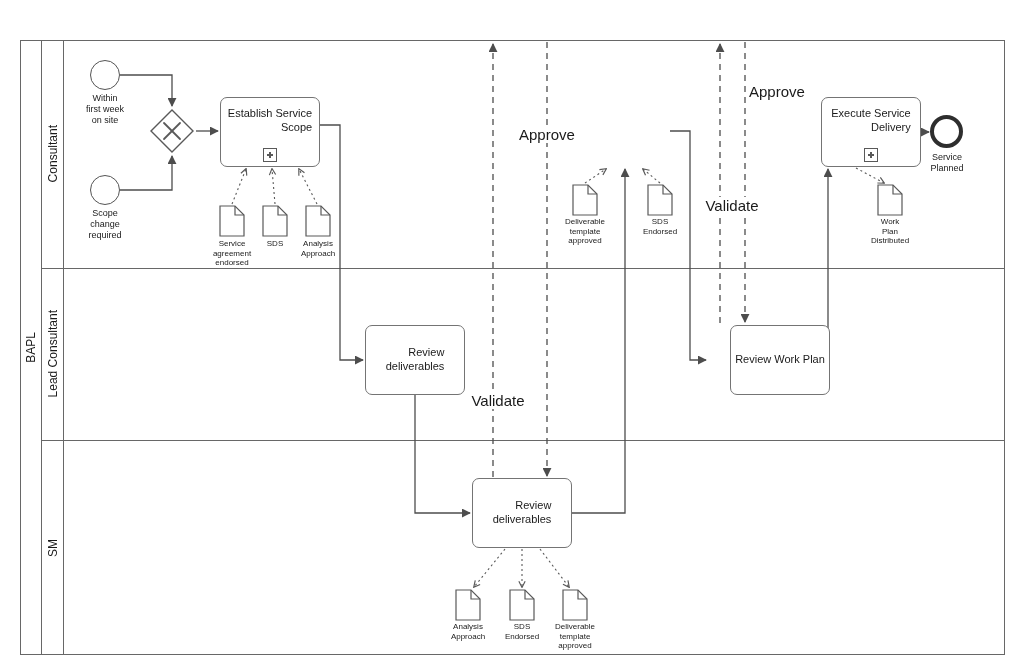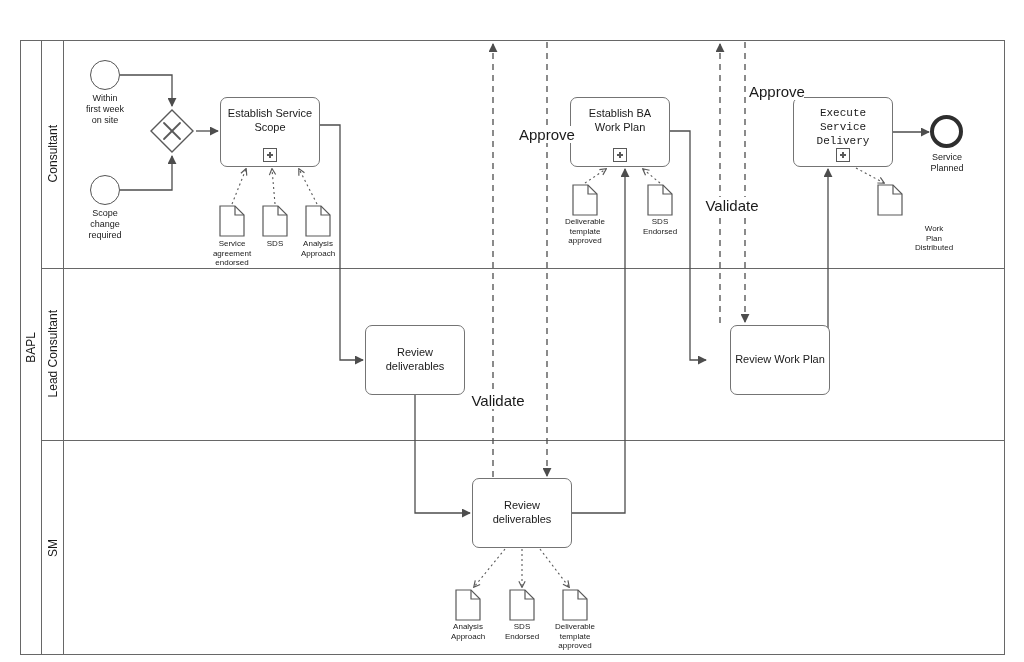--- a/index.html
+++ b/index.html
@@ -24,21 +24,21 @@
   .connectors{position:absolute;left:0;top:0;z-index:1;pointer-events:none;}
   .seq polyline{fill:none;stroke:#4d4d4d;stroke-width:1.3;}
   .msg polyline{fill:none;stroke:#4d4d4d;stroke-width:1.3;stroke-dasharray:6 5;}
   .assoc polyline{fill:none;stroke:#595959;stroke-width:1.1;stroke-dasharray:2 3;}
 
   
   .task{position:absolute;width:100px;height:70px;background:#fff;border:1px solid #747474;
     border-radius:7px;box-sizing:border-box;display:flex;align-items:center;justify-content:center;
     text-align:center;font-size:11px;z-index:2;}
   .task.has-sub{align-items:flex-start;padding-top:9px;}
-  .task-label{white-space:pre-line;line-height:1.25;}
+  .task-label{white-space:pre-line;line-height:1.25;text-align:right;}
   .sub-marker{position:absolute;left:50%;bottom:4px;transform:translateX(-50%);
     width:14px;height:14px;border:1px solid #595959;box-sizing:border-box;background:#fff;}
   .sub-marker::before{content:"";position:absolute;left:3px;right:3px;top:50%;height:1.4px;margin-top:-0.7px;background:#595959;}
   .sub-marker::after{content:"";position:absolute;top:3px;bottom:3px;left:50%;width:1.4px;margin-left:-0.7px;background:#595959;}
 
   .event-start{position:absolute;width:30px;height:30px;border:1.6px solid #545454;
     border-radius:50%;background:#fff;box-sizing:border-box;z-index:2;}
   .event-end{position:absolute;width:33px;height:33px;border:4px solid #2e2e2e;
     border-radius:50%;background:#fff;box-sizing:border-box;z-index:2;}
   .gateway{position:absolute;width:46px;height:46px;z-index:2;}
@@ -137,26 +137,21 @@
       <line class="gw-x" x1="15" y1="15" x2="31" y2="31"></line>
       <line class="gw-x" x1="31" y1="15" x2="15" y2="31"></line>
     </svg>
   </div>
 
   <div class="task has-sub" style="left:220px;top:97px;">
     <span class="task-label">Establish Service
 Scope</span>
     <span class="sub-marker"></span>
   </div>
-  <div class="task has-sub" style="left:570px;top:97px;">
-    <span class="task-label">Establish BA
-Work Plan</span>
-    <span class="sub-marker"></span>
-  </div>
-  <div class="task has-sub" style="left:793px;top:97px;font-family:Liberation Mono, monospace;">
+  <div class="task has-sub" style="left:821px;top:97px;">
     <span class="task-label">Execute Service
 Delivery</span>
     <span class="sub-marker"></span>
   </div>
   <div class="task" style="left:365px;top:325px;">
     <span class="task-label">Review
 deliverables</span>
   </div>
   <div class="task" style="left:708px;top:325px;margin-left:22px;">
     <span class="task-label">Review Work Plan</span>
@@ -211,21 +206,21 @@
   </div>
   <div class="label" style="left:638px;top:217px;width:44px;">SDS
 Endorsed</div>
 
   <div class="doc" style="left:877px;top:184px;">
     <svg width="26" height="32" viewBox="0 0 26 32">
         <path class="docbody" d="M1 1 h15 l9 9 v21 h-24 z"></path>
         <path class="docfold" d="M16 1 v9 h9"></path>
       </svg>
   </div>
-  <div class="label" style="left:870px;top:224px;width:40px;margin-left:44px;">Work
+  <div class="label" style="left:870px;top:217px;width:40px;">Work
 Plan
 Distributed</div>
 
   <div class="doc" style="left:455px;top:589px;">
     <svg width="26" height="32" viewBox="0 0 26 32">
         <path class="docbody" d="M1 1 h15 l9 9 v21 h-24 z"></path>
         <path class="docfold" d="M16 1 v9 h9"></path>
       </svg>
   </div>
   <div class="label" style="left:446px;top:622px;width:44px;">Analysis

